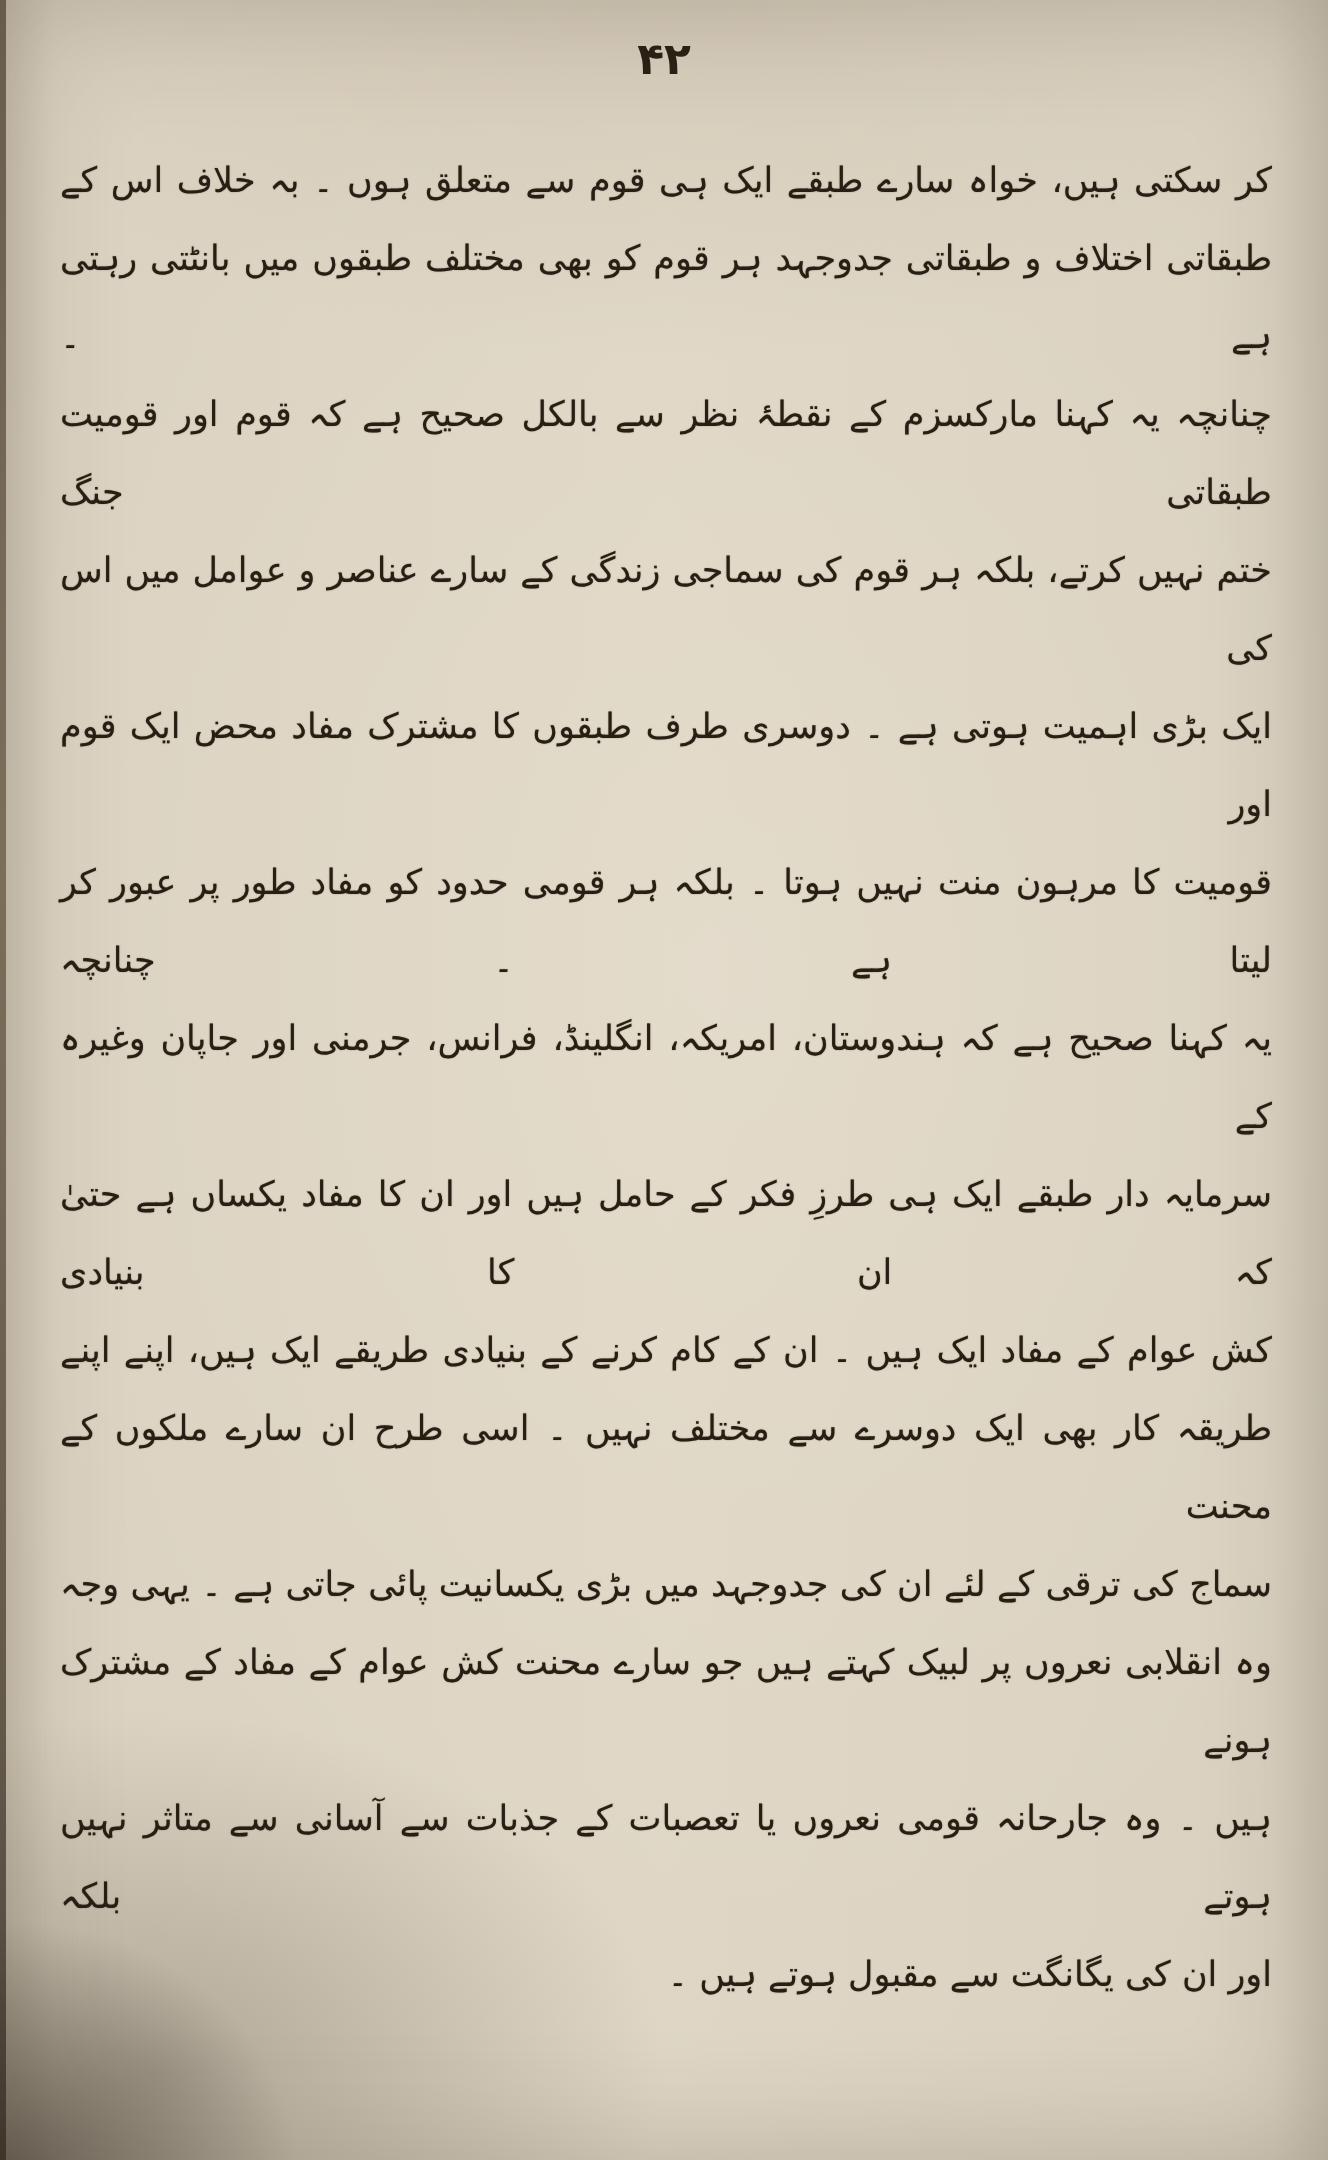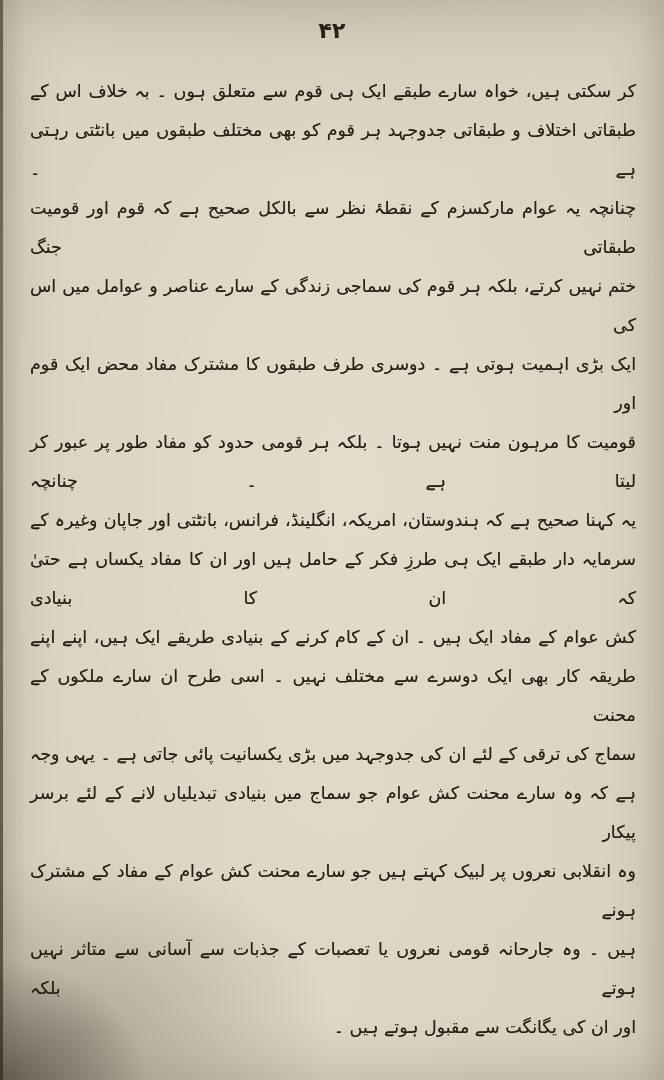--- a/index.html
+++ b/index.html
@@ -73,28 +73,27 @@
 <div class="page">
   <div class="edge-left"></div>
   <div class="corner-smudge"></div>
 
   <div class="page-number">۴۲</div>
 
   <div class="text-block">
       <div class="para">
         <div class="line">کر سکتی ہیں، خواہ سارے طبقے ایک ہی قوم سے متعلق ہوں ۔ بہ خلاف اس کے</div>
         <div class="line">طبقاتی اختلاف و طبقاتی جدوجہد ہر قوم کو بھی مختلف طبقوں میں بانٹتی رہتی ہے ۔</div>
-        <div class="line">چنانچہ یہ عوام مارکسزم کے نقطۂ نظر سے بالکل صحیح ہے کہ قوم اور قومیت طبقاتی جنگ</div>
+        <div class="line">چنانچہ یہ کہنا مارکسزم کے نقطۂ نظر سے بالکل صحیح ہے کہ قوم اور قومیت طبقاتی جنگ</div>
         <div class="line">ختم نہیں کرتے، بلکہ ہر قوم کی سماجی زندگی کے سارے عناصر و عوامل میں اس کی</div>
         <div class="line">ایک بڑی اہمیت ہوتی ہے ۔ دوسری طرف طبقوں کا مشترک مفاد محض ایک قوم اور</div>
         <div class="line">قومیت کا مرہون منت نہیں ہوتا ۔ بلکہ ہر قومی حدود کو مفاد طور پر عبور کر لیتا ہے ۔ چنانچہ</div>
-        <div class="line">یہ کہنا صحیح ہے کہ ہندوستان، امریکہ، انگلینڈ، فرانس، بانٹتی اور جاپان وغیرہ کے</div>
+        <div class="line">یہ کہنا صحیح ہے کہ ہندوستان، امریکہ، انگلینڈ، فرانس، جرمنی اور جاپان وغیرہ کے</div>
         <div class="line">سرمایہ دار طبقے ایک ہی طرزِ فکر کے حامل ہیں اور ان کا مفاد یکساں ہے حتیٰ کہ ان کا بنیادی</div>
         <div class="line">کش عوام کے مفاد ایک ہیں ۔ ان کے کام کرنے کے بنیادی طریقے ایک ہیں، اپنے اپنے</div>
         <div class="line">طریقہ کار بھی ایک دوسرے سے مختلف نہیں ۔ اسی طرح ان سارے ملکوں کے محنت</div>
         <div class="line">سماج کی ترقی کے لئے ان کی جدوجہد میں بڑی یکسانیت پائی جاتی ہے ۔ یہی وجہ</div>
-        <div class="line">ہے کہ وہ سارے محنت کش عوام جو سماج میں بنیادی تبدیلیاں لانے کے لئے برسر پیکار</div>
         <div class="line">وہ انقلابی نعروں پر لبیک کہتے ہیں جو سارے محنت کش عوام کے مفاد کے مشترک ہونے</div>
         <div class="line">ہیں ۔ وہ جارحانہ قومی نعروں یا تعصبات کے جذبات سے آسانی سے متاثر نہیں ہوتے بلکہ</div>
         <div class="line last">اور ان کی یگانگت سے مقبول ہوتے ہیں ۔</div>
       </div>
     </div>
 </div>
 
 </body></html>

